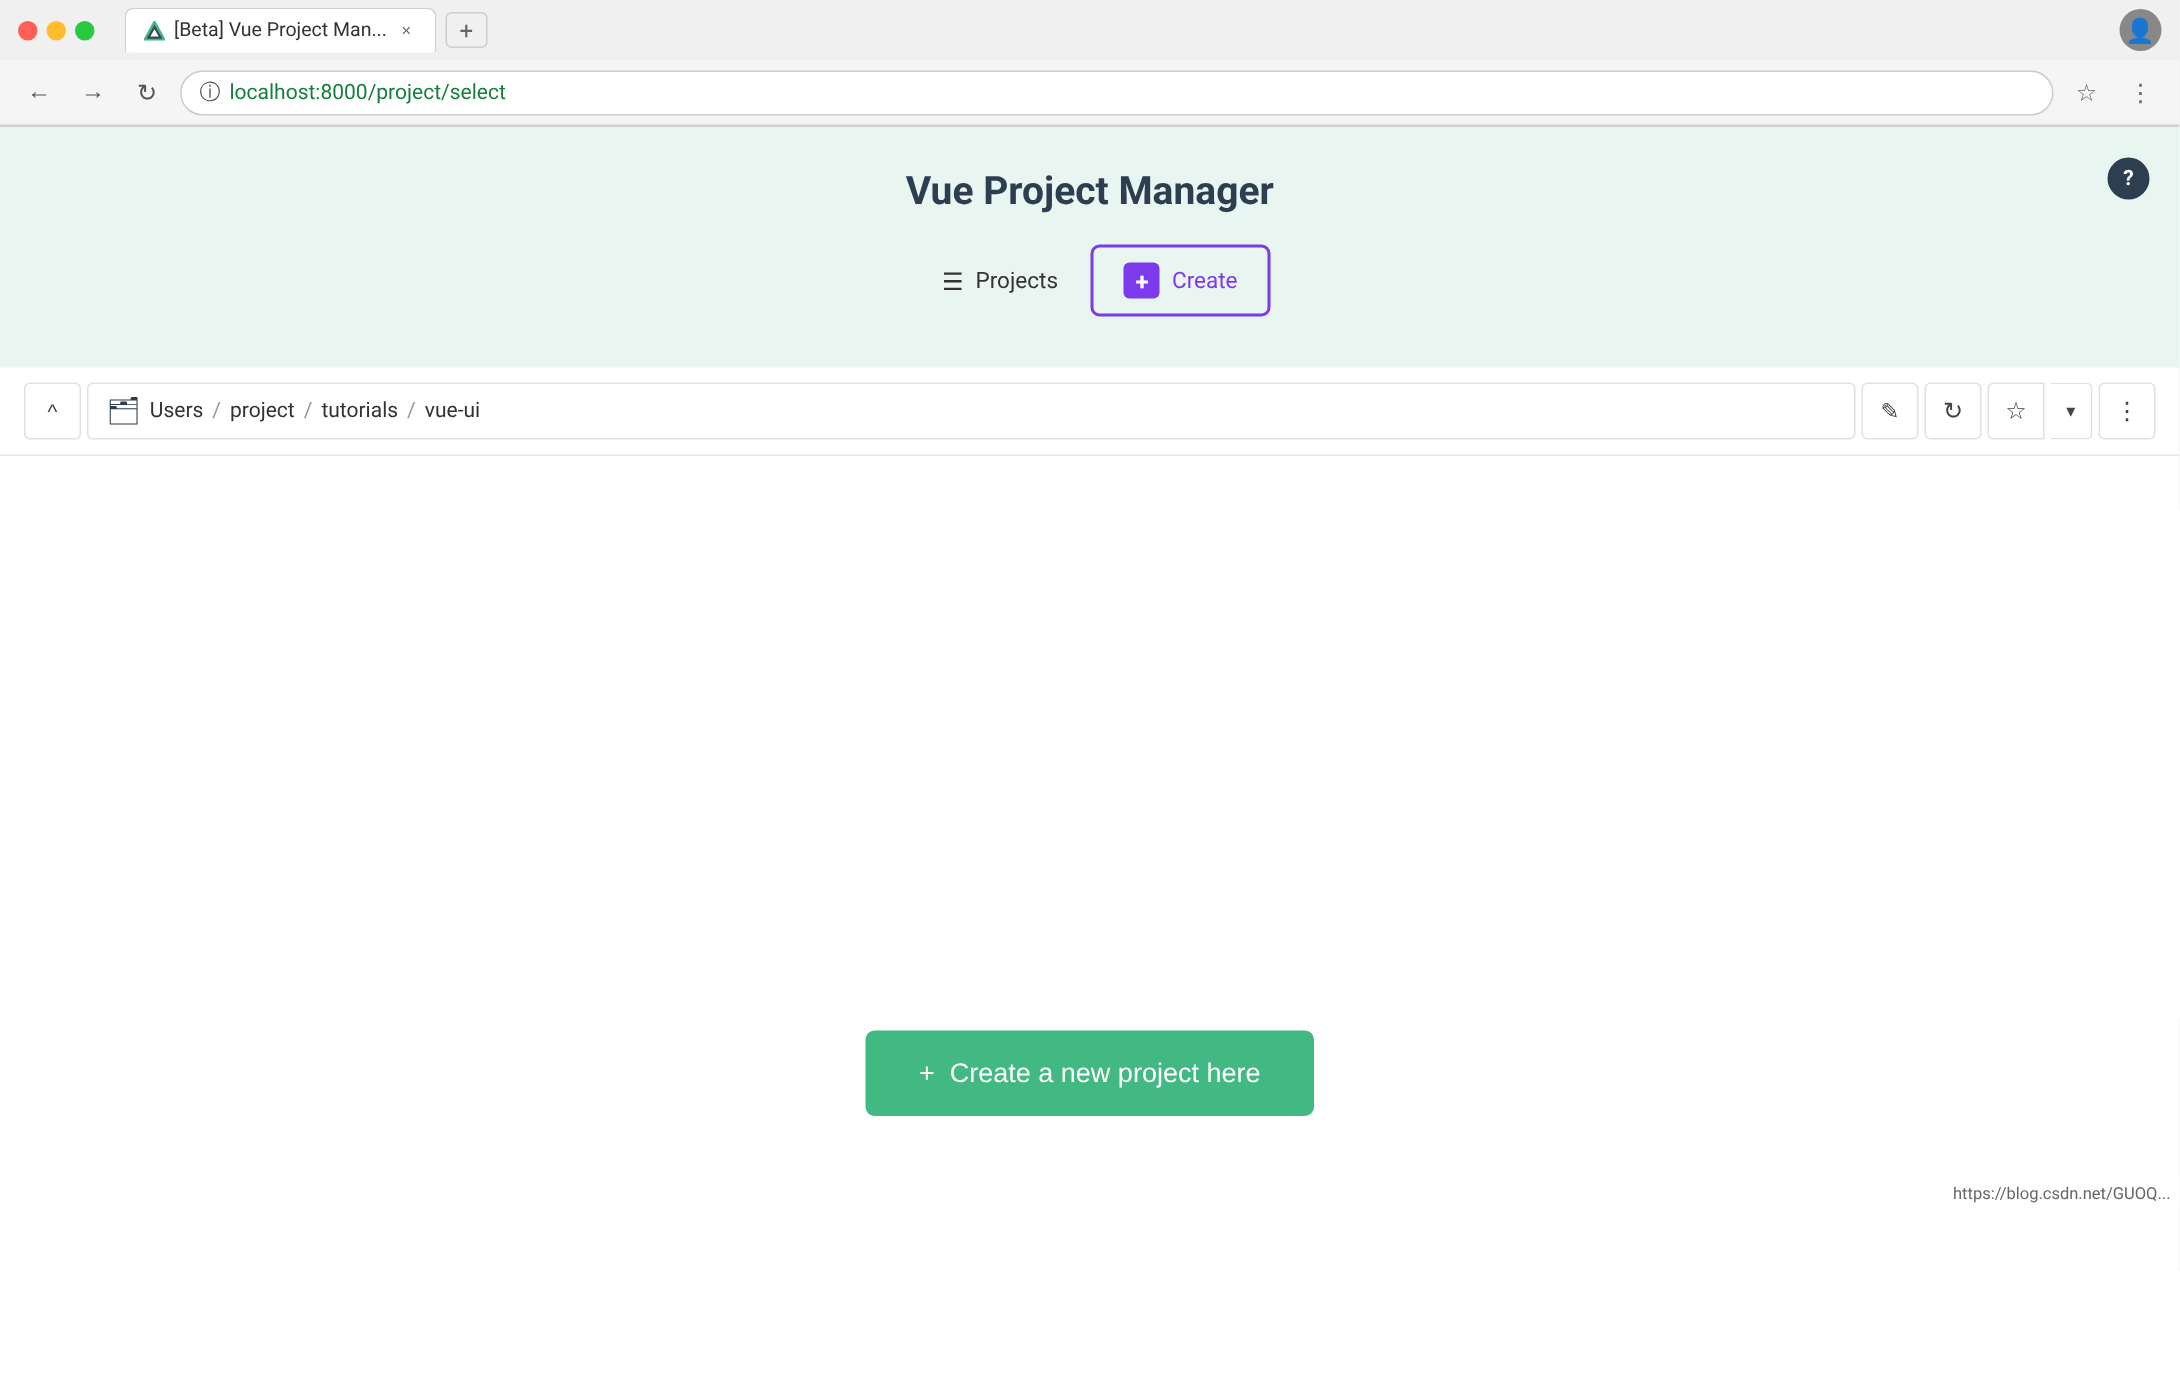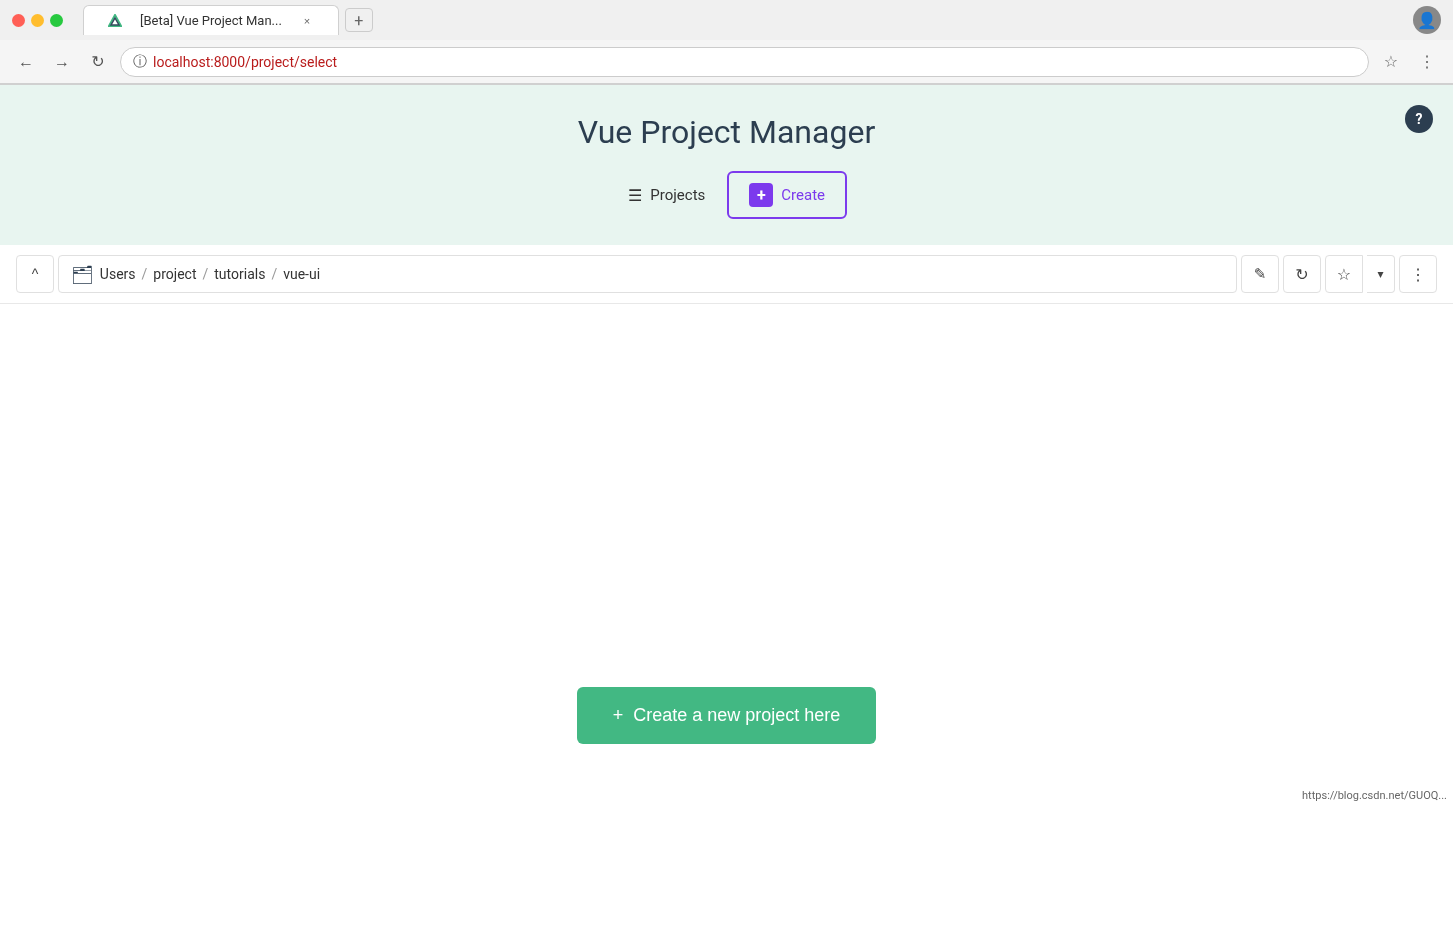--- a/index.html
+++ b/index.html
@@ -46,24 +46,24 @@
       align-items: center;
       margin-left: 12px;
       flex: 1;
     }
 
     .tab-active {
       background: white;
       border: 1px solid #d0d0d0;
       border-bottom: none;
       border-radius: 6px 6px 0 0;
-      padding: 4px 24px;
-      display: flex;
-      align-items: center;
-      gap: 18px;
+      padding: 4px 12px;
+      display: flex;
+      align-items: center;
+      gap: 6px;
       font-size: 13px;
       color: #333;
       height: 30px;
     }
 
     .tab-close {
       width: 14px;
       height: 14px;
       border-radius: 50%;
       border: none;
@@ -139,21 +139,21 @@
       font-size: 14px;
       color: #333;
     }
 
     .address-info-icon {
       color: #555;
       font-size: 14px;
     }
 
     .address-text {
-      color: #b91c1c;
+      color: #15803d;
       font-size: 14px;
     }
 
     .bookmark-icon, .menu-icon {
       width: 28px;
       height: 28px;
       background: transparent;
       border: none;
       cursor: pointer;
       display: flex;
@@ -192,22 +192,22 @@
       color: white;
       display: flex;
       align-items: center;
       justify-content: center;
       font-size: 14px;
       font-weight: bold;
       cursor: pointer;
     }
 
     .app-title {
-      font-size: 32px;
-      font-weight: 400;
+      font-size: 26px;
+      font-weight: 700;
       color: #2c3e50;
       margin-bottom: 20px;
     }
 
     .nav-tabs {
       display: flex;
       gap: 0;
       align-items: center;
     }
 

